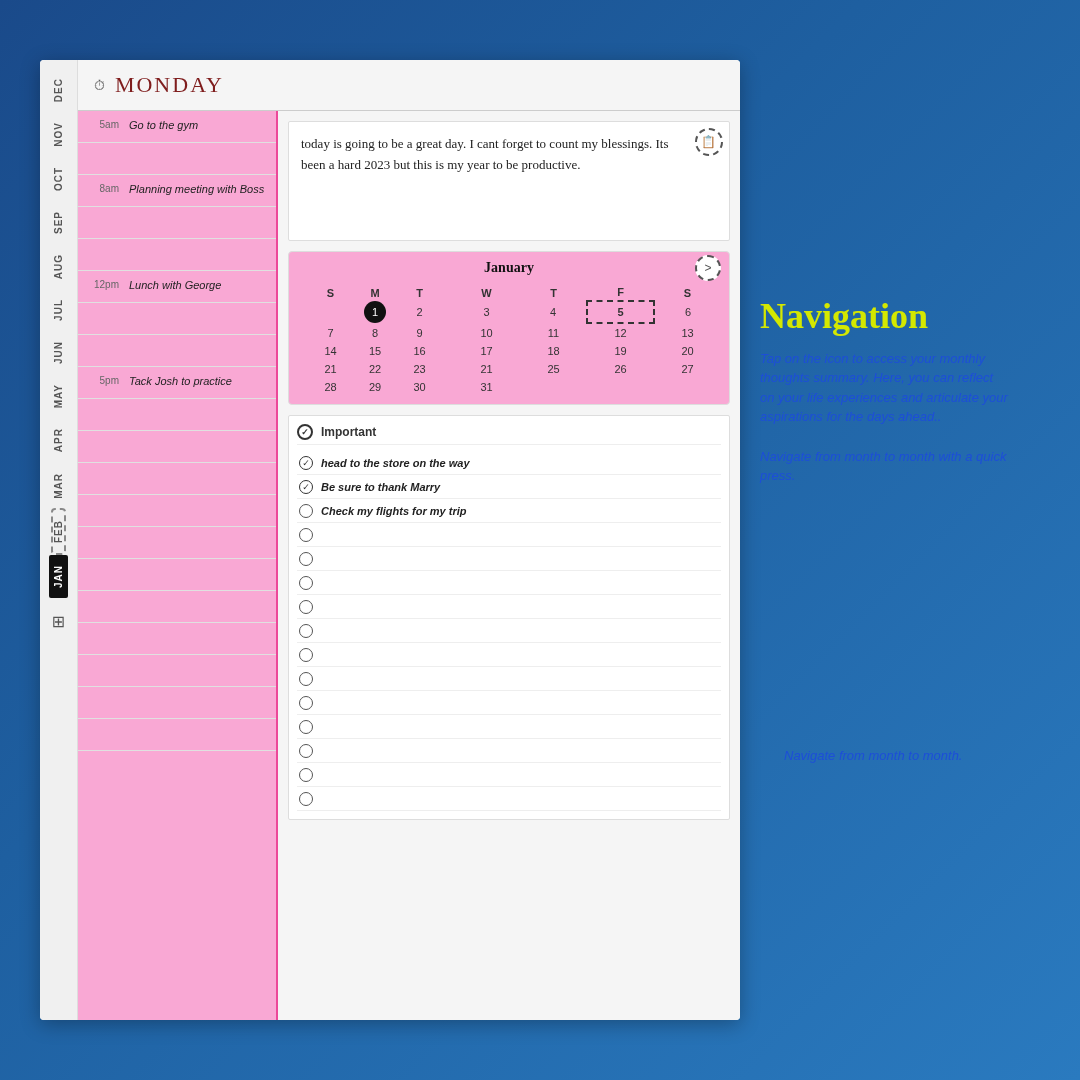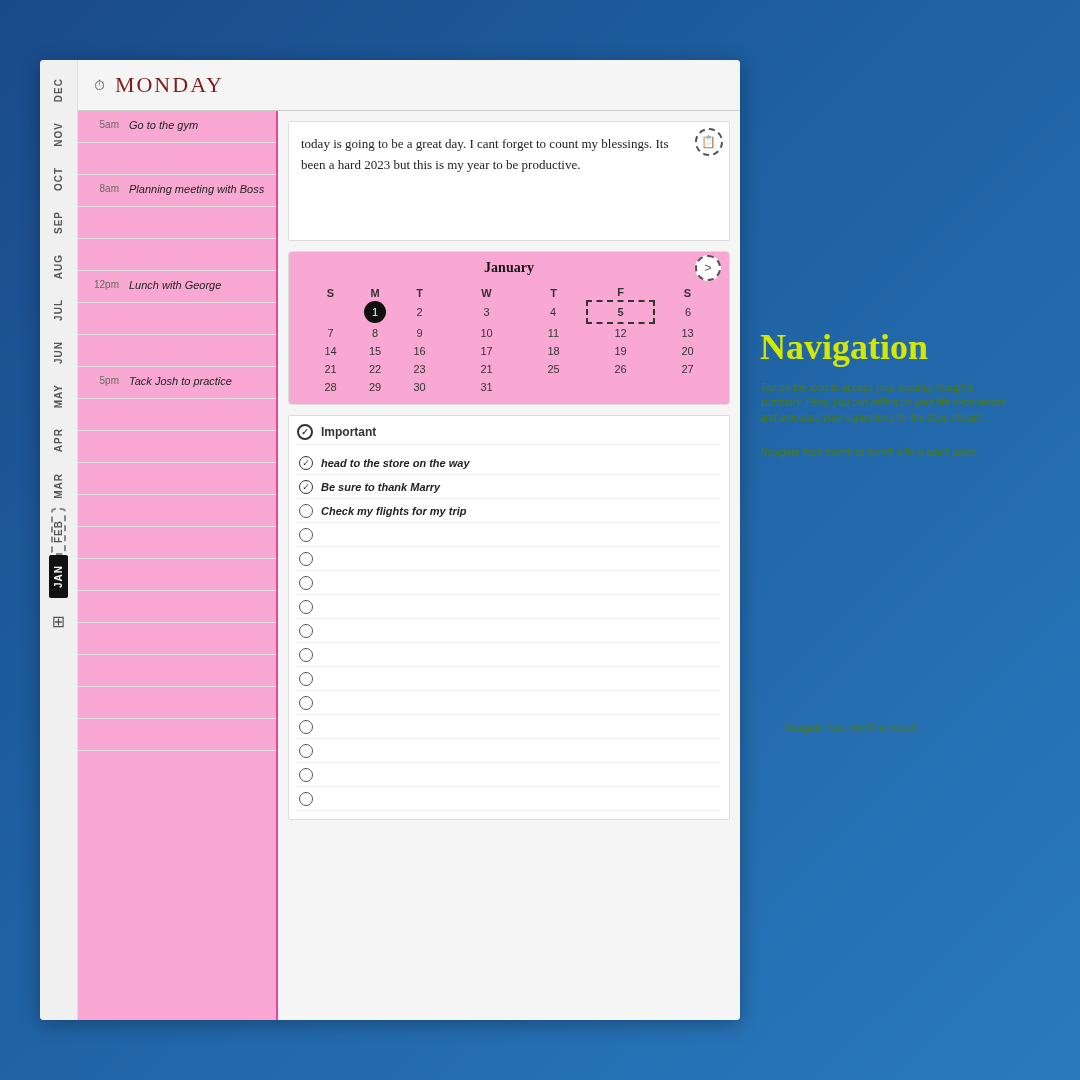--- a/index.html
+++ b/index.html
@@ -302,23 +302,23 @@
       color: #fff;
     }
     .nav-title {
       font-size: 36px;
       font-weight: bold;
       color: #d4e800;
       margin-bottom: 12px;
       font-family: 'Georgia', serif;
     }
     .nav-desc {
-      font-size: 10px;
+      font-size: 13px;
       line-height: 1.5;
-      color: #4d7c0f;
+      color: #1d4ed8;
       margin-bottom: 20px;
       font-style: italic;
     }
   </style>
 </head>
 <body>
 
 <div class="planner-card">
 
   <div class="months-sidebar">

